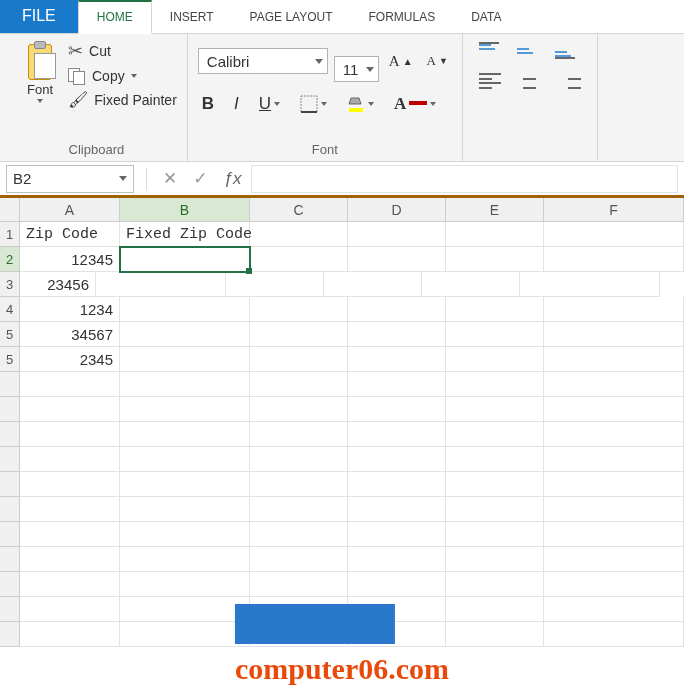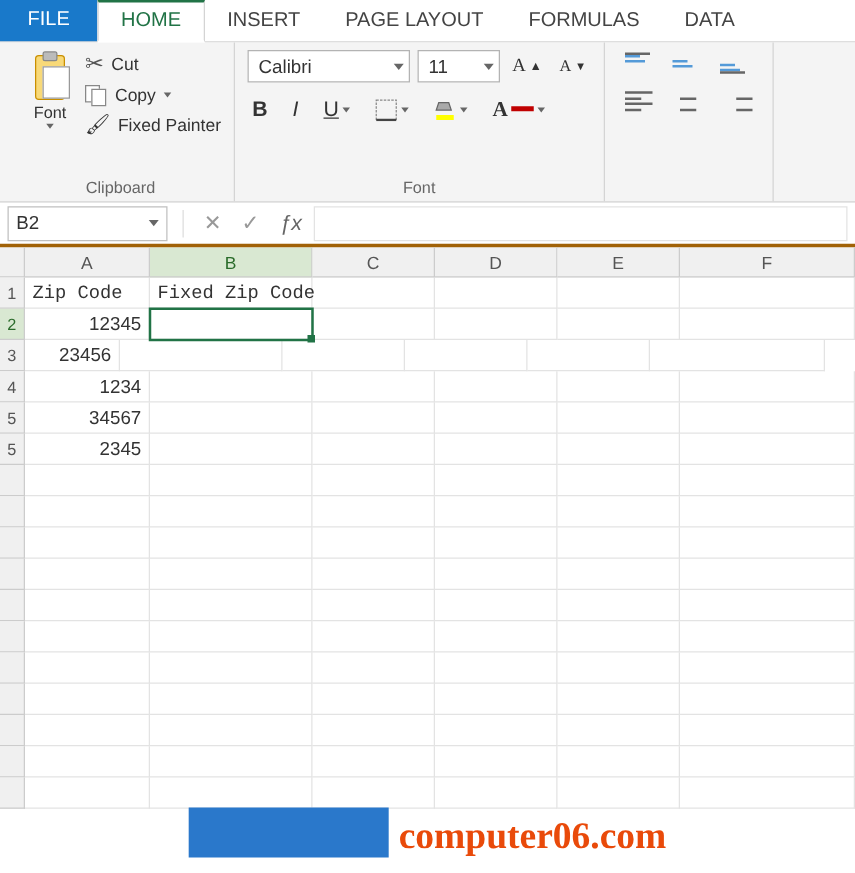--- a/index.html
+++ b/index.html
@@ -1,39 +1,39 @@
 <!DOCTYPE html>
 <html><head>
 <meta charset="utf-8">
 <style>
   * { box-sizing:border-box; margin:0; padding:0; }
   body { font-family:"Segoe UI",Arial,sans-serif; background:#fff; width:684px; height:698px; position:relative; overflow:hidden; font-size:13px; color:#333; }
 
   .tab-row { display:flex; height:34px; background:#fff; border-bottom:1px solid #d4d4d4; align-items:flex-end; }
   .file-tab { background:#1979ca; color:#fff; padding:8px 22px; font-size:16px; height:34px; display:flex; align-items:center; }
-  .tab { padding:8px 18px 6px; font-size:16px; color:#444; cursor:pointer; height:34px; display:flex; align-items:center; }
+  .tab { padding:8px 18px 6px; font-size:12px; color:#444; cursor:pointer; height:34px; display:flex; align-items:center; }
   .tab.active { color:#217346; border-top:2px solid #217346; border-left:1px solid #d4d4d4; border-right:1px solid #d4d4d4; border-bottom:2px solid #fff; background:#fff; position:relative; top:1px; padding-top:6px; }
 
   .ribbon { display:flex; background:#f4f4f4; border-bottom:1px solid #d4d4d4; height:128px; padding-left:6px; }
   .group { border-right:1px solid #d4d4d4; padding:6px 10px 4px; display:flex; flex-direction:column; justify-content:space-between; }
   .group-label { text-align:center; font-size:13px; color:#666; padding-top:4px; }
   .paste-col { display:flex; gap:4px; }
   .paste-big { display:flex; flex-direction:column; align-items:center; gap:2px; padding:4px 6px; }
   .paste-big span.lbl { font-size:13px; }
   .paste-icon { width:36px; height:36px; position:relative; }
   .paste-icon .board{ position:absolute; top:0; left:6px; width:24px; height:36px; background:#f8d978; border:1px solid #c98f00; border-radius:3px;}
   .paste-icon .clip{ position:absolute; top:-3px; left:12px; width:12px; height:8px; background:#bbb; border:1px solid #888; border-radius:2px;}
   .paste-icon .page{ position:absolute; top:9px; left:12px; width:22px; height:26px; background:#fff; border:1px solid #999;}
   .mini-col { display:flex; flex-direction:column; gap:6px; font-size:14px; }
   .mini-col .row{ display:flex; align-items:center; gap:6px; cursor:pointer;}
 
   .font-top { display:flex; gap:6px; align-items:center; }
   .select{ background:#fff; border:1px solid #b3b3b3; display:inline-flex; align-items:center; justify-content:space-between; padding:0 4px 0 8px; height:26px; font-size:15px; }
   .font-name{ width:130px;}
-  .font-size{ width:66px;}
+  .font-size{ width:45px;margin-top:16px;}
   .dd{ width:0; height:0; border-left:4px solid transparent; border-right:4px solid transparent; border-top:5px solid #666; margin-left:6px;}
   .aA { font-family:serif; font-size:15px;}
   .font-bot { display:flex; gap:12px; align-items:center; margin-top:10px; font-size:17px;}
   .btn-i { display:inline-flex; align-items:center; gap:3px; padding:2px 4px; cursor:pointer;}
   .dd-s{ width:0; height:0; border-left:3px solid transparent; border-right:3px solid transparent; border-top:4px solid #666;}
 
   .align-group { padding:6px 12px 4px;}
   .align-rows { display:flex; flex-direction:column; gap:10px;}
   .align-rows .r{ display:flex; gap:10px;}
   .al-ic{ width:22px; height:16px; display:inline-flex; flex-direction:column; justify-content:space-between; }
@@ -57,21 +57,21 @@
   .row-headers{ display:flex; flex-direction:column;}
   .rh{ width:20px; height:25px; border-right:1px solid #ccc; border-bottom:1px solid #ccc; background:#f0f0f0; display:flex; align-items:center; justify-content:center; font-size:13px; color:#555;}
   .rh.sel{ background:#d9e8d2; color:#2a6b2a;}
   .cells{ position:relative;}
   .cell-row{ display:flex;}
   .cell{ height:25px; border-right:1px solid #e3e3e3; border-bottom:1px solid #e3e3e3; padding:2px 6px; font-size:15px; display:flex; align-items:center; justify-content:flex-end; overflow:visible; white-space:nowrap;}
   .cell.l{ justify-content:flex-start;font-family:Liberation Mono, monospace;}
   .selected{ outline:2px solid #217346; outline-offset:-1px; background:#fff; position:relative; z-index:2;}
   .fill-handle{ position:absolute; width:6px; height:6px; background:#217346; right:-3px; bottom:-3px;}
 
-  .watermark{ position:absolute; bottom:12px; left:50%; transform:translateX(-50%); display:flex; align-items:flex-end; gap:8px;}
+  .watermark{ position:absolute; bottom:12px; left:50%; transform:translateX(-50%); display:flex; align-items:flex-start; gap:8px;flex-direction:column;}
   .wm-box{ width:160px; height:40px; background:#2a78cb;}
   .wm-txt{ color:#e94a0a; font-size:30px; font-weight:600; font-family:Georgia,serif;}
 
   svg{ display:block;}
 </style>
 </head>
 <body>
 
 <div class="tab-row">
   <div class="file-tab">FILE</div>

